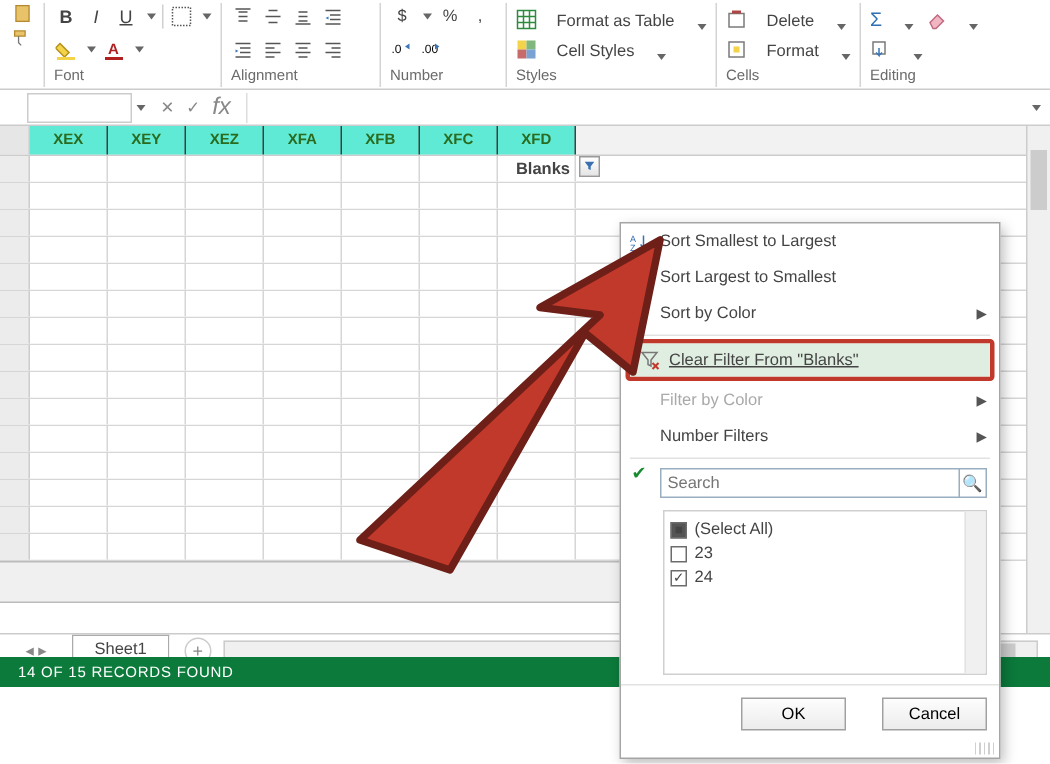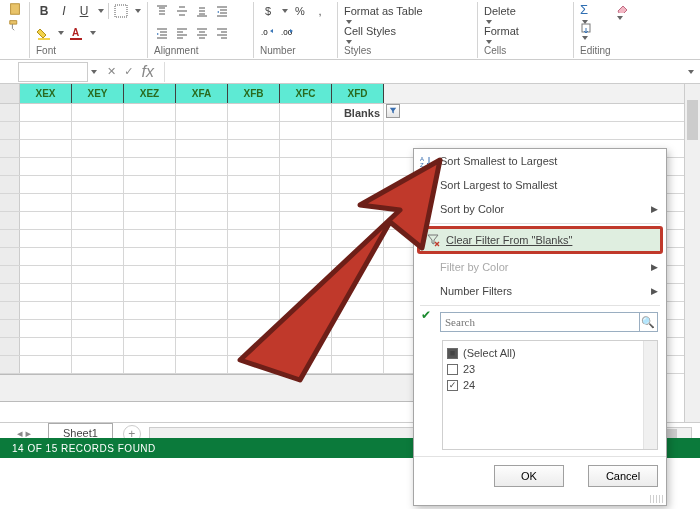--- a/index.html
+++ b/index.html
@@ -7,21 +7,21 @@
 
   
   .ribbon { height: 60px; background: #fff; border-bottom: 1px solid #ccc; display: flex; align-items: flex-start; padding-top: 2px; }
   .ribbon-group { border-right: 1px solid #d4d4d4; height: 56px; display: flex; flex-direction: column; justify-content: space-between; padding: 0 6px 2px 6px; }
   .ribbon-controls { display: flex; gap: 4px; align-items: center; flex-wrap: wrap; height: 38px; }
   .ribbon-label { font-size: 10px; color: #6b6b6b; }
   .rbtn { min-width: 16px; height: 18px; display: inline-flex; align-items: center; justify-content: center; font-size: 11px; color: #444; border-radius: 2px; cursor: default; }
   .rbtn.bold { font-weight: bold; font-size: 12px; }
   .rbtn.italic { font-style: italic; font-size: 12px; }
   .rbtn.underline { text-decoration: underline; font-size: 12px; }
-  .rbig { display: flex; align-items: flex-start; gap: 3px; font-size: 11px; height: 18px; flex-direction: column; }
+  .rbig { display: flex; align-items: flex-end; gap: 13px; font-size: 11px; height: 18px; }
   .caret { width: 0; height: 0; border-left: 3px solid transparent; border-right: 3px solid transparent; border-top: 4px solid #666; display: inline-block; margin-left: 2px; }
   .icon-box { width: 14px; height: 14px; display: inline-block; }
 
   
   .formula-bar { height: 24px; border-bottom: 1px solid #ccc; display: flex; align-items: center; background: #fff; }
   .name-box { width: 70px; height: 20px; border: 1px solid #ccc; margin-left: 18px; background: #fff; }
   .fx-controls { display: flex; align-items: center; gap: 8px; margin-left: 10px; color: #888; }
   .fx-label { font-style: italic; font-size: 16px; }
 
   
@@ -57,21 +57,21 @@
   
   .filter-menu { position: absolute; left: 413px; top: 148px; width: 254px; background: #fff; border: 1px solid #a5a5a5; box-shadow: 2px 3px 8px rgba(0,0,0,0.25); font-size: 11px; }
   .menu-item { display: flex; align-items: center; height: 24px; padding: 0 8px 0 26px; position: relative; }
   .menu-item.dis { color: #a9a9a9; }
   .menu-item .micon { position: absolute; left: 5px; width: 16px; height: 16px; display: flex; align-items: center; justify-content: center; }
   .menu-item .arrow { margin-left: auto; font-size: 9px; color: #555; }
   .menu-sep { height: 1px; background: #e2e2e2; margin: 2px 6px; }
   .menu-highlight { border: 3px solid #c0392b; border-radius: 3px; margin: 1px 3px; }
   .menu-highlight .menu-item { height: 22px; background: #dfeee0; }
   .search-row { padding: 4px 8px; display: flex; align-items: center; }
-  .search-row input { flex: 1; height: 20px; border: 1px solid #9aaec1; padding: 0 4px; font-size: 11px; font-family: Liberation Serif, serif; }
+  .search-row input { flex: 1; height: 20px; border: 1px solid #9aaec1; padding: 0 4px; font-size: 11px; }
   .search-row .mag { width: 18px; height: 20px; border: 1px solid #9aaec1; border-left: none; display: flex; align-items: center; justify-content: center; color: #34699a; }
   .values-box { margin: 4px 8px 6px 28px; border: 1px solid #cfcfcf; height: 110px; padding: 4px; background: #fff; position: relative; }
   .values-box .vb-scroll { position: absolute; right: 0; top: 0; bottom: 0; width: 14px; background: #f0f0f0; border-left: 1px solid #e3e3e3; }
   .val-row { display: flex; align-items: center; gap: 5px; height: 16px; font-size: 11px; }
   .chk { width: 11px; height: 11px; border: 1px solid #6c6c6c; display: inline-flex; align-items: center; justify-content: center; font-size: 9px; background: #fff; }
   .chk.filled { background: #555; }
   .menu-buttons { display: flex; justify-content: flex-end; gap: 24px; padding: 8px; border-top: 1px solid #e2e2e2; }
   .menu-buttons button { width: 70px; height: 22px; border: 1px solid #a0a0a0; background: linear-gradient(#fdfdfd,#ececec); font-size: 11px; }
   .grab { height: 8px; background: repeating-linear-gradient(90deg,#cfcfcf 0 1px,transparent 1px 3px); margin-left: auto; width: 14px; margin-right: 2px; margin-bottom: 2px; }
   .gcheck { position: absolute; left: 7px; top: 0; color: #1a8a2e; font-size: 12px; }

